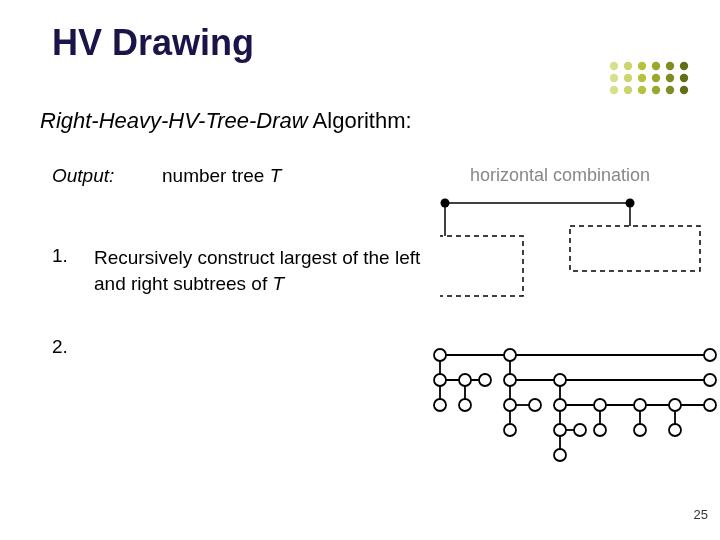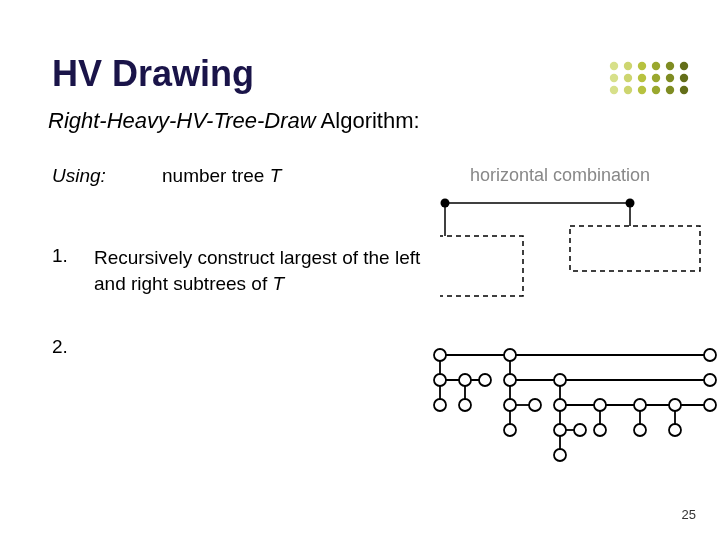--- a/index.html
+++ b/index.html
@@ -18,26 +18,25 @@
     height: 540px;
     position: relative;
   }
   .title {
     position: absolute;
     top: 22px;
     left: 52px;
     font-size: 36px;
     font-weight: bold;
     color: #1a1449;
-    margin-top: 31px;
   }
   .subtitle {
     position: absolute;
     top: 108px;
-    left: 48px;
+    left: 40px;
     font-size: 22px;
     font-style: italic;
     color: #000;
   }
   .io-block {
     position: absolute;
     top: 165px;
     left: 52px;
     font-size: 19px;
   }
@@ -51,21 +50,21 @@
     left: 52px;
     width: 370px;
     font-size: 19px;
   }
   .step { display: flex; margin-bottom: 40px; }
   .step-num { width: 42px; flex-shrink: 0; }
   .step-body { line-height: 1.35; }
   .hcomb { font-style: italic; }
   .pagenum {
     position: absolute;
-    right: 24px;
+    right: 12px;
     bottom: 18px;
     font-size: 13px;
     color: #333;
   }
   .hc-label {
     position: absolute;
     top: 165px;
     left: 470px;
     font-size: 18px;
     color: #888;
@@ -115,21 +114,21 @@
         <circle cx="78" cy="30" r="4.2" fill="#636e19"></circle>
       </g>
   </svg>
 
   <div class="subtitle">
     <span>Right-Heavy-HV-Tree-Draw</span><span style="font-style:normal"> Algorithm:</span>
   </div>
 
   <div class="io-block">
     <div class="io-row">
-      <div class="io-label">Using:</div>
+      <div class="io-label">Output:</div>
       <div class="io-val">
         <span>number tree </span><span class="tvar">T</span>
       </div>
     </div>
     <div class="io-row">
     </div>
   </div>
 
   <div class="steps">
     <div class="step">

